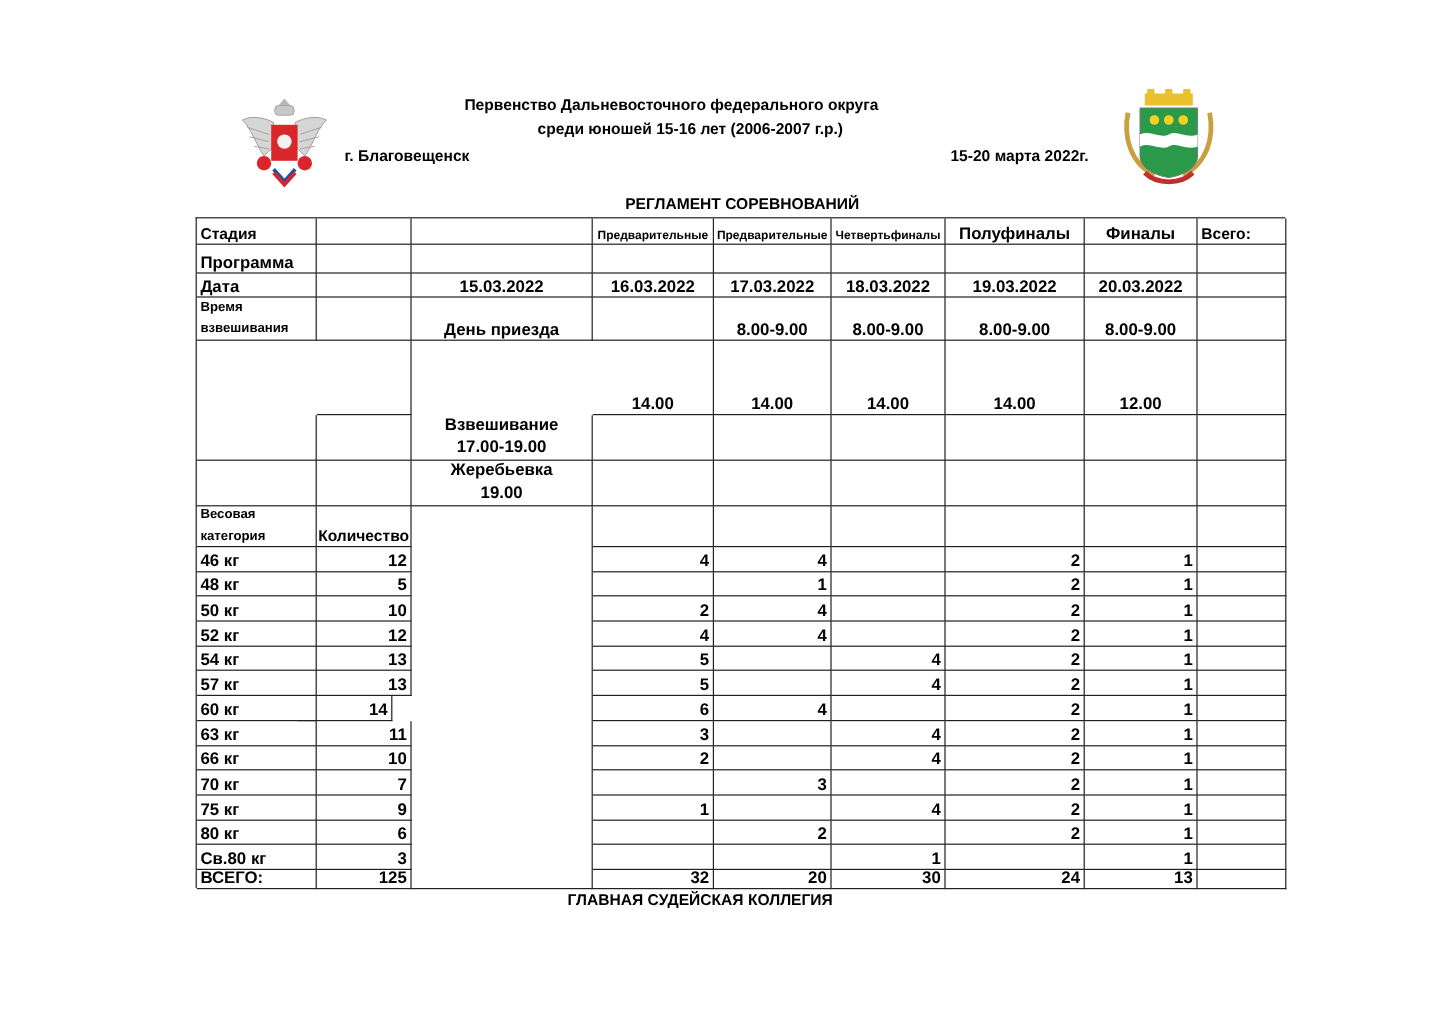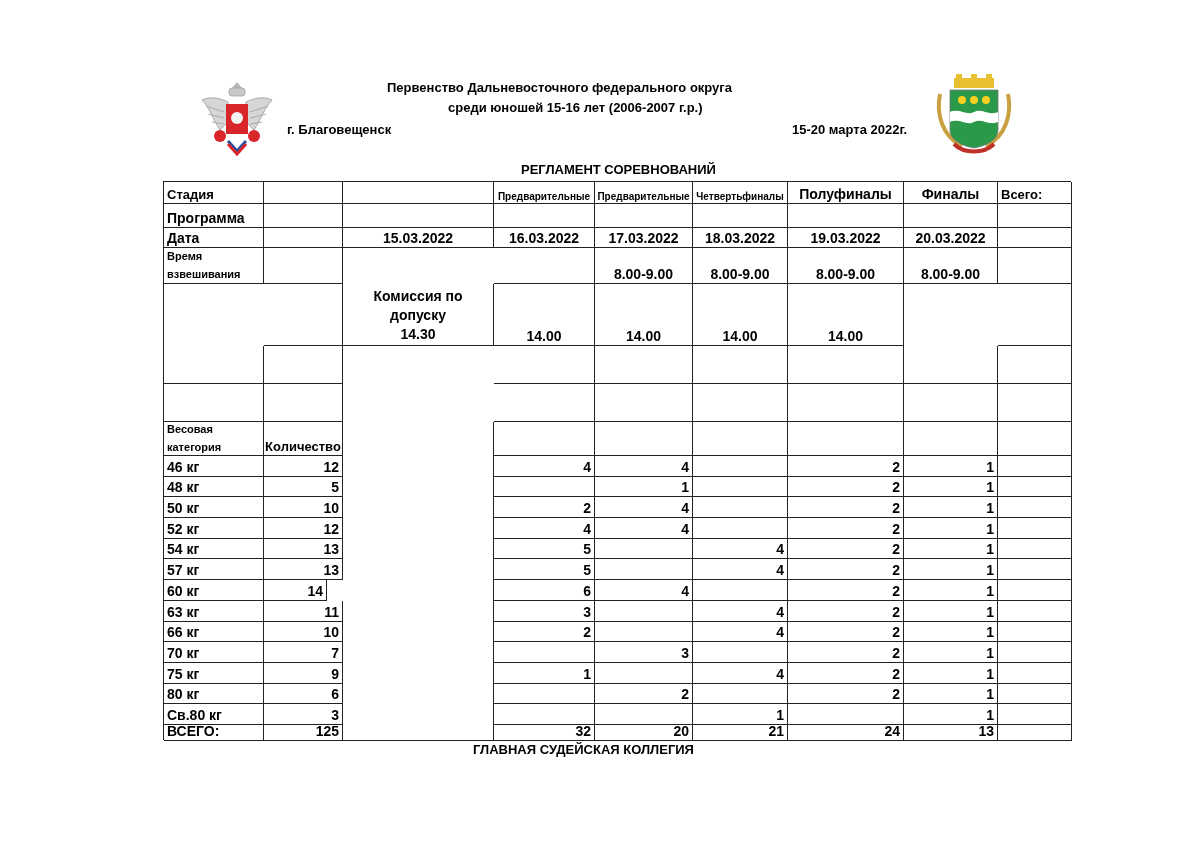--- a/index.html
+++ b/index.html
@@ -120,63 +120,72 @@
     </div>
     <div class="cell c-c big" style="left: 740px; width: 94px; top: 46px; height: 20px;">
       <span>20.03.2022</span>
     </div>
     <div class="cell c-c big" style="left: 834px; width: 74px; top: 46px; height: 20px;"></div>
     <div class="cell c-l ml2" style="left: 0px; width: 100px; top: 66px; height: 36px;">
       <span>Время</span>
       <span>взвешивания</span>
     </div>
     <div class="cell c-c big" style="left: 100px; width: 79px; top: 66px; height: 36px;"></div>
+    <div class="cell c-c big" style="left: 179px; width: 151px; top: 66px; height: 36px;">
+      <span>День приезда</span>
+    </div>
     <div class="cell c-c big" style="left: 330px; width: 101px; top: 66px; height: 36px;"></div>
     <div class="cell c-c big" style="left: 431px; width: 98px; top: 66px; height: 36px;">
       <span>8.00-9.00</span>
     </div>
     <div class="cell c-c big" style="left: 529px; width: 95px; top: 66px; height: 36px;">
       <span>8.00-9.00</span>
     </div>
     <div class="cell c-c big" style="left: 624px; width: 116px; top: 66px; height: 36px;">
       <span>8.00-9.00</span>
     </div>
     <div class="cell c-c big" style="left: 740px; width: 94px; top: 66px; height: 36px;">
       <span>8.00-9.00</span>
     </div>
     <div class="cell c-c big" style="left: 834px; width: 74px; top: 66px; height: 36px;"></div>
     <div class="cell " style="left: 100px; width: 79px; top: 102px; height: 62px;"></div>
-    <div class="cell c-c big ml" style="left: 179px; width: 151px; top: 102px; height: 62px;">
-      <span>Комиссия по</span>
-      <span>допуску</span>
-      <span>14.30</span>
-    </div>
     <div class="cell c-c big" style="left: 330px; width: 101px; top: 102px; height: 62px;">
       <span>14.00</span>
     </div>
     <div class="cell c-c big" style="left: 431px; width: 98px; top: 102px; height: 62px;">
       <span>14.00</span>
     </div>
     <div class="cell c-c big" style="left: 529px; width: 95px; top: 102px; height: 62px;">
       <span>14.00</span>
     </div>
     <div class="cell c-c big" style="left: 624px; width: 116px; top: 102px; height: 62px;">
       <span>14.00</span>
+    </div>
+    <div class="cell c-c big" style="left: 740px; width: 94px; top: 102px; height: 62px;">
+      <span>12.00</span>
     </div>
     <div class="cell c-c big" style="left: 834px; width: 74px; top: 102px; height: 62px;"></div>
     <div class="cell " style="left: 0px; width: 100px; top: 164px; height: 38px;"></div>
     <div class="cell " style="left: 100px; width: 79px; top: 164px; height: 38px;"></div>
+    <div class="cell c-c big ml" style="left: 179px; width: 151px; top: 164px; height: 38px;">
+      <span>Взвешивание</span>
+      <span>17.00-19.00</span>
+    </div>
     <div class="cell " style="left: 330px; width: 101px; top: 164px; height: 38px;"></div>
     <div class="cell " style="left: 431px; width: 98px; top: 164px; height: 38px;"></div>
     <div class="cell " style="left: 529px; width: 95px; top: 164px; height: 38px;"></div>
     <div class="cell " style="left: 624px; width: 116px; top: 164px; height: 38px;"></div>
     <div class="cell " style="left: 740px; width: 94px; top: 164px; height: 38px;"></div>
     <div class="cell " style="left: 834px; width: 74px; top: 164px; height: 38px;"></div>
     <div class="cell " style="left: 0px; width: 100px; top: 202px; height: 38px;"></div>
     <div class="cell " style="left: 100px; width: 79px; top: 202px; height: 38px;"></div>
+    <div class="cell c-c big ml" style="left: 179px; width: 151px; top: 202px; height: 38px;">
+      <span>Жеребьевка</span>
+      <span>19.00</span>
+    </div>
     <div class="cell " style="left: 330px; width: 101px; top: 202px; height: 38px;"></div>
     <div class="cell " style="left: 431px; width: 98px; top: 202px; height: 38px;"></div>
     <div class="cell " style="left: 529px; width: 95px; top: 202px; height: 38px;"></div>
     <div class="cell " style="left: 624px; width: 116px; top: 202px; height: 38px;"></div>
     <div class="cell " style="left: 740px; width: 94px; top: 202px; height: 38px;"></div>
     <div class="cell " style="left: 834px; width: 74px; top: 202px; height: 38px;"></div>
     <div class="cell c-l ml2" style="left: 0px; width: 100px; top: 240px; height: 34px;">
       <span>Весовая</span>
       <span>категория</span>
     </div>
@@ -446,21 +455,21 @@
     <div class="cell c-r big" style="left: 100px; width: 79px; top: 543px; height: 16px;">
       <span>125</span>
     </div>
     <div class="cell c-r big" style="left: 330px; width: 101px; top: 543px; height: 16px;">
       <span>32</span>
     </div>
     <div class="cell c-r big" style="left: 431px; width: 98px; top: 543px; height: 16px;">
       <span>20</span>
     </div>
     <div class="cell c-r big" style="left: 529px; width: 95px; top: 543px; height: 16px;">
-      <span>21</span>
+      <span>30</span>
     </div>
     <div class="cell c-r big" style="left: 624px; width: 116px; top: 543px; height: 16px;">
       <span>24</span>
     </div>
     <div class="cell c-r big" style="left: 740px; width: 94px; top: 543px; height: 16px;">
       <span>13</span>
     </div>
     <div class="cell " style="left: 834px; width: 74px; top: 543px; height: 16px;"></div>
   </div>
 

